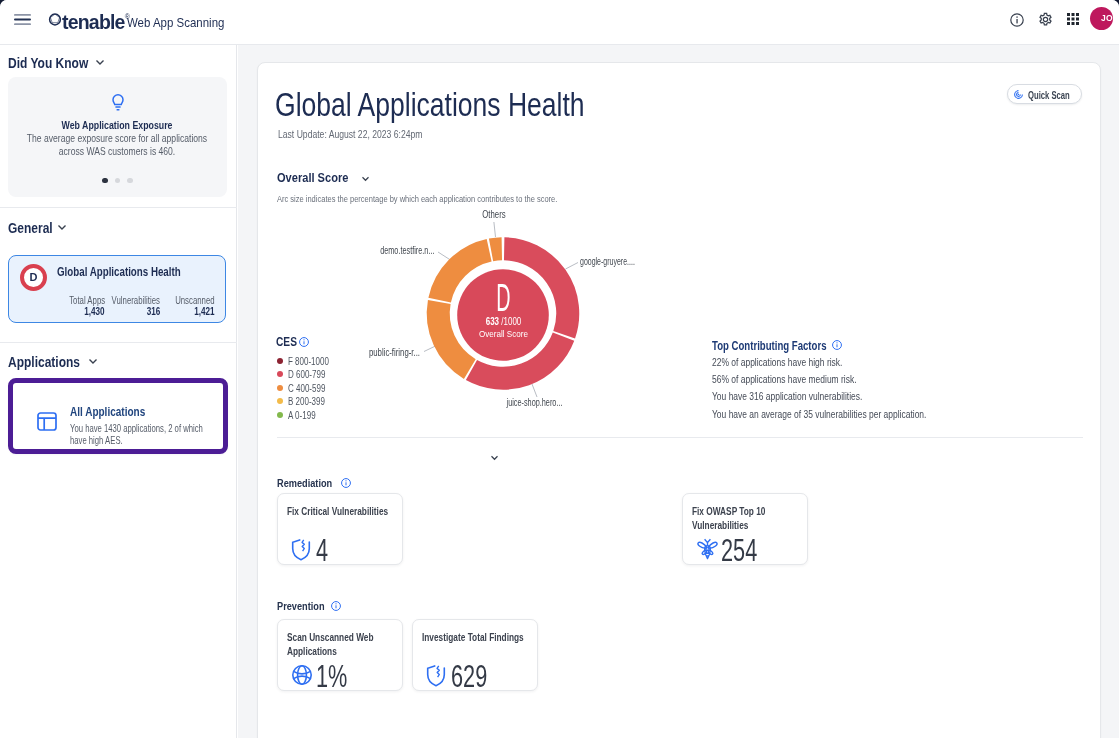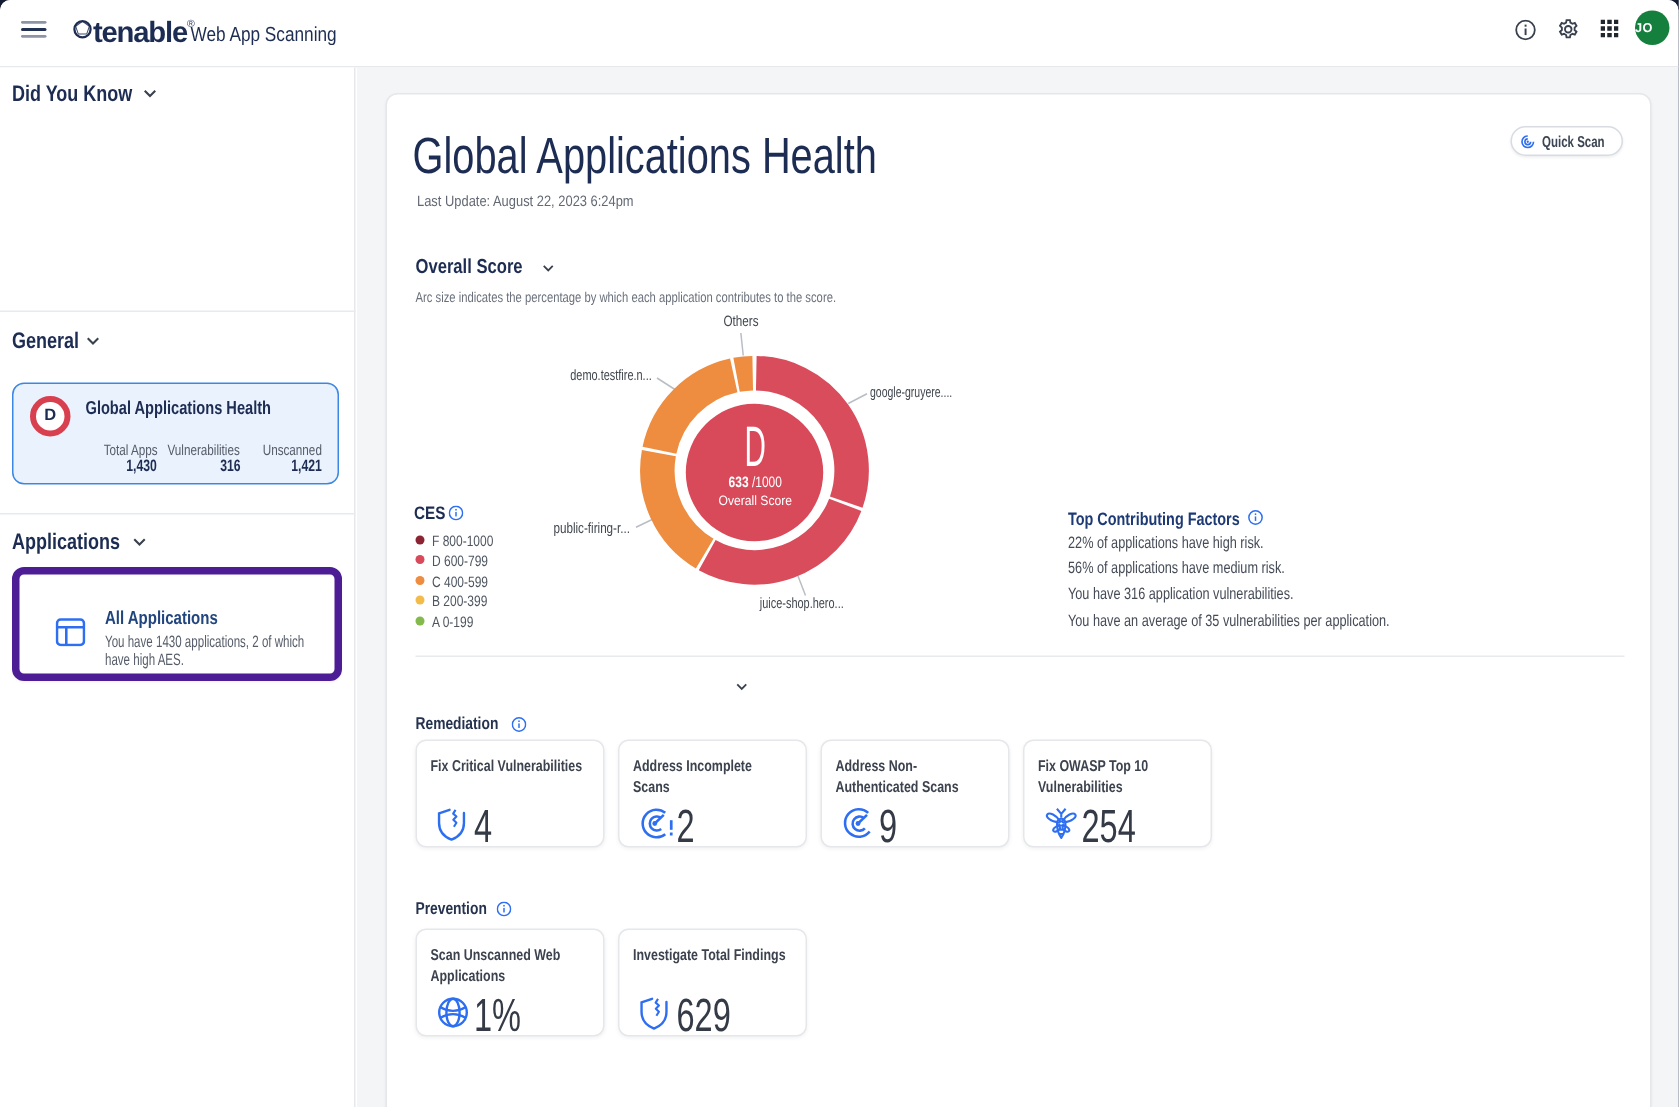--- a/index.html
+++ b/index.html
@@ -55,28 +55,41 @@
           <rect x="4.5" y="0" width="3" height="3"></rect>
           <rect x="9" y="0" width="3" height="3"></rect>
         <rect x="0" y="4.5" width="3" height="3"></rect>
           <rect x="4.5" y="4.5" width="3" height="3"></rect>
           <rect x="9" y="4.5" width="3" height="3"></rect>
         <rect x="0" y="9" width="3" height="3"></rect>
           <rect x="4.5" y="9" width="3" height="3"></rect>
           <rect x="9" y="9" width="3" height="3"></rect>
       </g>
     </svg>
-    <div class="abs" style="left:1090px;top:7px;width:23px;height:23px;border-radius:50%;background:#15803d;color:#fff;font-size:8.5px;font-weight:bold;text-align:left;line-height:23px;letter-spacing:.3px;">JO</div>
+    <div class="abs" style="left:1090px;top:7px;width:23px;height:23px;border-radius:50%;background:#be185d;color:#fff;font-size:8.5px;font-weight:bold;text-align:right;line-height:23px;letter-spacing:.3px;">JO</div>
   </div>
 
   <div class="sidebar">
     <div class="sechead" style="left:8px;top:9px;"><span class="cond">Did You Know</span></div>
     <svg class="abs" style="left:95px;top:14px" width="10" height="7" viewBox="0 0 10 7">
         <path d="M1.5 1.5 L5 5 L8.5 1.5" fill="none" stroke="#39414f" stroke-width="1.4"></path>
       </svg>
+    <div class="dyk-card">
+      <svg class="abs" style="left:103px;top:16px" width="14" height="19" viewBox="0 0 14 19">
+        <path d="M2 6.8 A5 5 0 1 1 12 6.8 C12 9 10.6 10 10.3 11.4 L3.7 11.4 C3.4 10 2 9 2 6.8 Z" fill="none" stroke="#2e6ff2" stroke-width="1.5"></path>
+        <path d="M4.4 14 h5.2" stroke="#2e6ff2" stroke-width="1.5"></path>
+        <path d="M5.6 16.8 h2.8" stroke="#2e6ff2" stroke-width="1.5"></path>
+      </svg>
+      <div class="abs navy" style="left:109px;top:42px;font-size:11px;font-weight:bold;white-space:nowrap;transform:translateX(-50%) scaleX(.8);">Web Application Exposure</div>
+      <div class="abs" style="left:109px;top:55px;font-size:11px;color:#565d69;white-space:nowrap;transform:translateX(-50%) scaleX(.78);">The average exposure score for all applications</div>
+      <div class="abs" style="left:109px;top:67.5px;font-size:11px;color:#565d69;white-space:nowrap;transform:translateX(-50%) scaleX(.78);">across WAS customers is 460.</div>
+      <div class="abs" style="left:0;top:92px;width:219px;text-align:center;">
+        <span style="display:inline-block;width:5.5px;height:5.5px;border-radius:50%;background:#2d3340;margin:0 3.5px;"></span><span style="display:inline-block;width:5.5px;height:5.5px;border-radius:50%;background:#d6d8dc;margin:0 3.5px;"></span><span style="display:inline-block;width:5.5px;height:5.5px;border-radius:50%;background:#d6d8dc;margin:0 3.5px;"></span>
+      </div>
+    </div>
     <div class="abs" style="left:0;top:162px;width:237px;border-top:1px solid #e8eaee;"></div>
     <div class="sechead" style="left:8px;top:174px;"><span class="cond">General</span></div>
     <svg class="abs" style="left:57px;top:179px" width="10" height="7" viewBox="0 0 10 7">
         <path d="M1.5 1.5 L5 5 L8.5 1.5" fill="none" stroke="#39414f" stroke-width="1.4"></path>
       </svg>
     <div class="gen-card">
       <div class="abs" style="left:11px;top:8px;width:27px;height:27px;border-radius:50%;background:#fff;border:4.5px solid #d9404f;"></div>
       <div class="abs navy" style="left:11px;top:8px;width:27px;height:27px;text-align:center;line-height:27px;font-size:11px;font-weight:bold;">D</div>
       <div class="abs navy" style="left:48px;top:9px;font-size:12.5px;font-weight:bold;"><span class="cond" style="transform:scaleX(.78)">Global Applications Health</span></div>
       <div class="abs glabel" style="right:120px;top:39px;white-space:nowrap;transform:scaleX(.78);transform-origin:100% 50%;">Total Apps</div>
@@ -182,42 +195,20 @@
         </svg>
 
       <div class="kpi" style="left:19px;top:430px;">
         <div class="t">Fix Critical Vulnerabilities</div>
         <svg class="ic" width="20" height="23" viewBox="0 0 20 23">
             <path d="M8.7 1.9 L1.7 4.3 V10.6 C1.7 16.4 5.3 19.9 10 21.7 C14.7 19.9 18.3 16.4 18.3 10.6 V4.0" fill="none" stroke="#2e6ff2" stroke-width="1.6" stroke-linecap="round"></path>
             <path d="M12.7 1.9 L11.1 4.4 L13.3 6.3 L11.2 8.5 L13.3 10.5 L11.6 13.2" fill="none" stroke="#2e6ff2" stroke-width="1.4" stroke-linejoin="round"></path>
           </svg>
         <div class="num">4</div>
       </div>
-      <div class="kpi" style="left:154px;top:430px;">
-        <div class="t">Address Incomplete<br>Scans</div>
-        <svg class="ic" width="26" height="22" viewBox="0 0 26 22">
-            <path d="M17.5 3.9 A9.2 9.2 0 1 0 17.5 18.1" fill="none" stroke="#2e6ff2" stroke-width="1.7"></path>
-            <path d="M14.8 7.3 A4.7 4.7 0 1 0 14.8 14.7" fill="none" stroke="#2e6ff2" stroke-width="1.7"></path>
-            <circle cx="10.5" cy="11" r="1.6" fill="#2e6ff2"></circle>
-            <path d="M11 10.5 L16.5 5.2" stroke="#2e6ff2" stroke-width="1.7"></path>
-            <rect x="20.6" y="8.8" width="1.8" height="6.4" fill="#2e6ff2"></rect>
-            <rect x="20.6" y="17" width="1.8" height="2" fill="#2e6ff2"></rect>
-          </svg>
-        <div class="num">2</div>
-      </div>
-      <div class="kpi" style="left:289px;top:430px;">
-        <div class="t">Address Non-<br>Authenticated Scans</div>
-        <svg class="ic" width="22" height="22" viewBox="0 0 22 22">
-            <path d="M17.8 3.9 A9.2 9.2 0 1 0 18.8 16.3" fill="none" stroke="#2e6ff2" stroke-width="1.7"></path>
-            <path d="M14.9 7.3 A4.7 4.7 0 1 0 15.6 14.2" fill="none" stroke="#2e6ff2" stroke-width="1.7"></path>
-            <circle cx="11" cy="11" r="1.6" fill="#2e6ff2"></circle>
-            <path d="M11.5 10.5 L17 5.2" stroke="#2e6ff2" stroke-width="1.7"></path>
-          </svg>
-        <div class="num">9</div>
-      </div>
       <div class="kpi" style="left:424px;top:430px;">
         <div class="t">Fix OWASP Top 10<br>Vulnerabilities</div>
         <svg class="ic" width="23" height="23" viewBox="0 0 23 23">
             <g stroke="#2e6ff2" fill="none" stroke-width="1.4" stroke-linejoin="round">
               <path d="M8.6 1.2 L11.5 4.6 L14.4 1.2"></path>
               <path d="M11.5 4.8 v2.4"></path>
               <path d="M11 9.6 C8 5.2 3.6 3.3 2.2 4.9 C1 6.5 4.1 9.8 10 10.4 Z"></path>
               <path d="M12 9.6 C15 5.2 19.4 3.3 20.8 4.9 C22 6.5 18.9 9.8 13 10.4 Z"></path>
               <path d="M10.2 11.9 C7 13.2 5.5 15.1 6.4 16.1 C7.3 17.1 9.7 15.9 10.7 14.2 Z"></path>
               <path d="M12.8 11.9 C16 13.2 17.5 15.1 16.6 16.1 C15.7 17.1 13.3 15.9 12.3 14.2 Z"></path>

